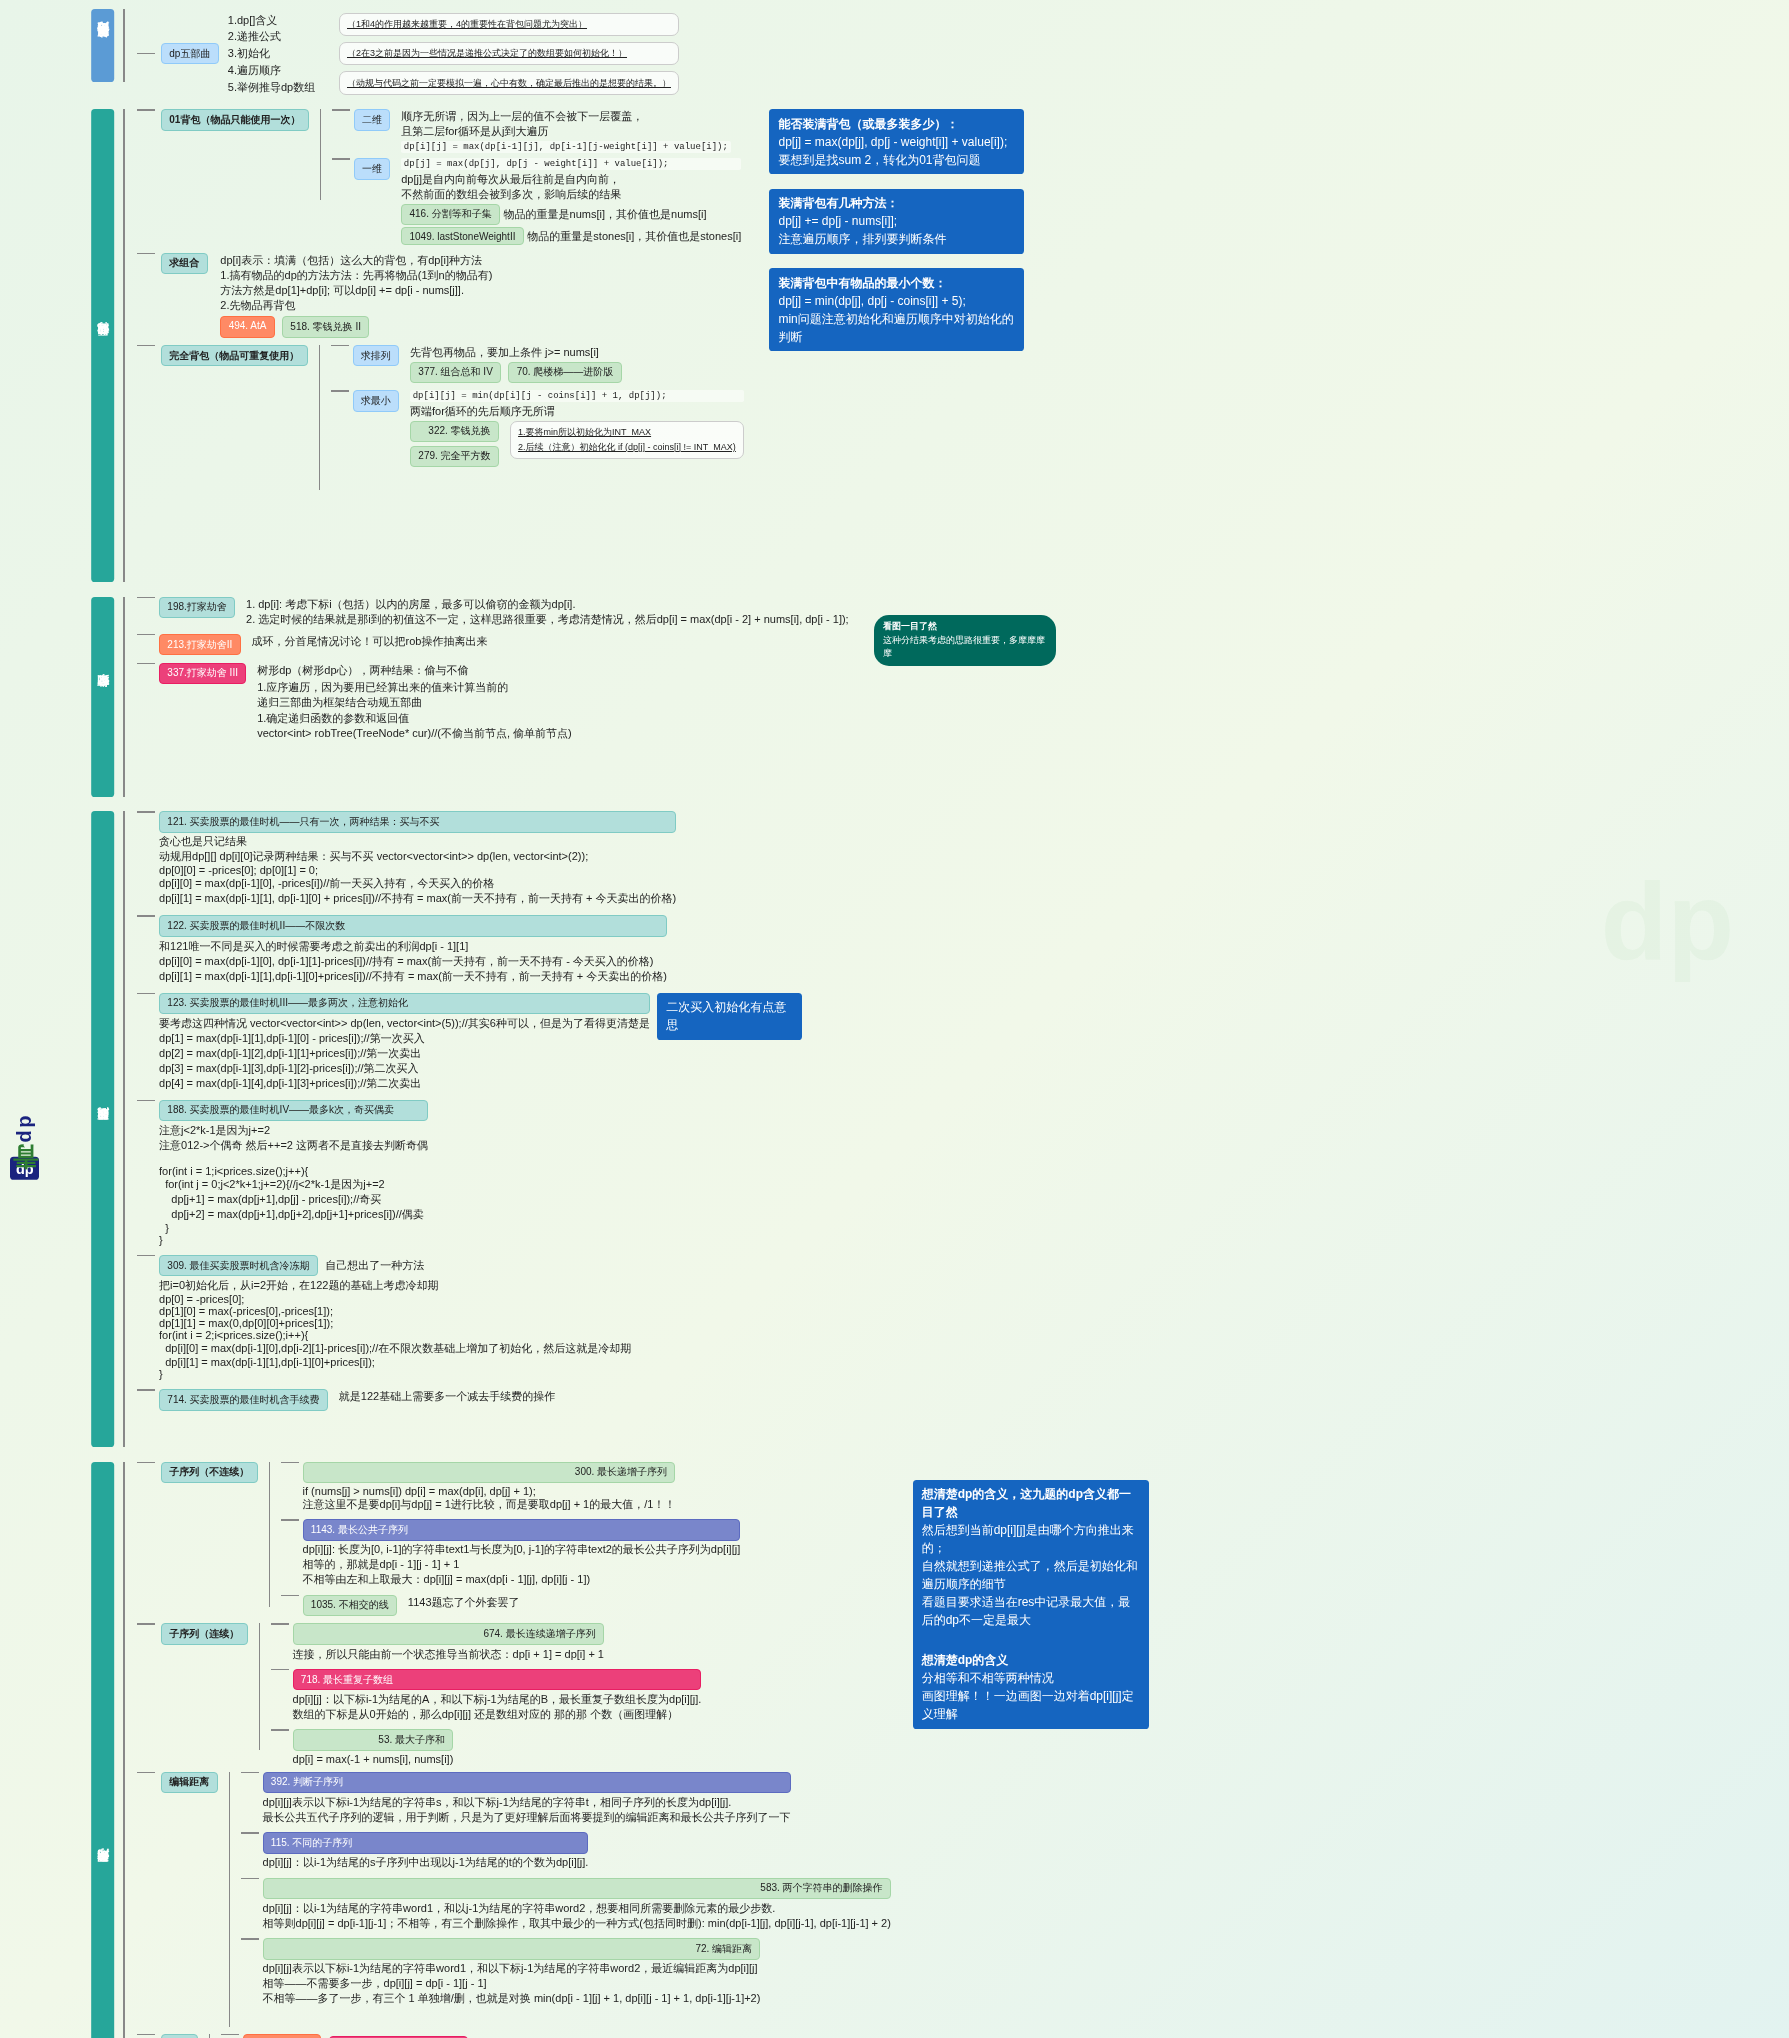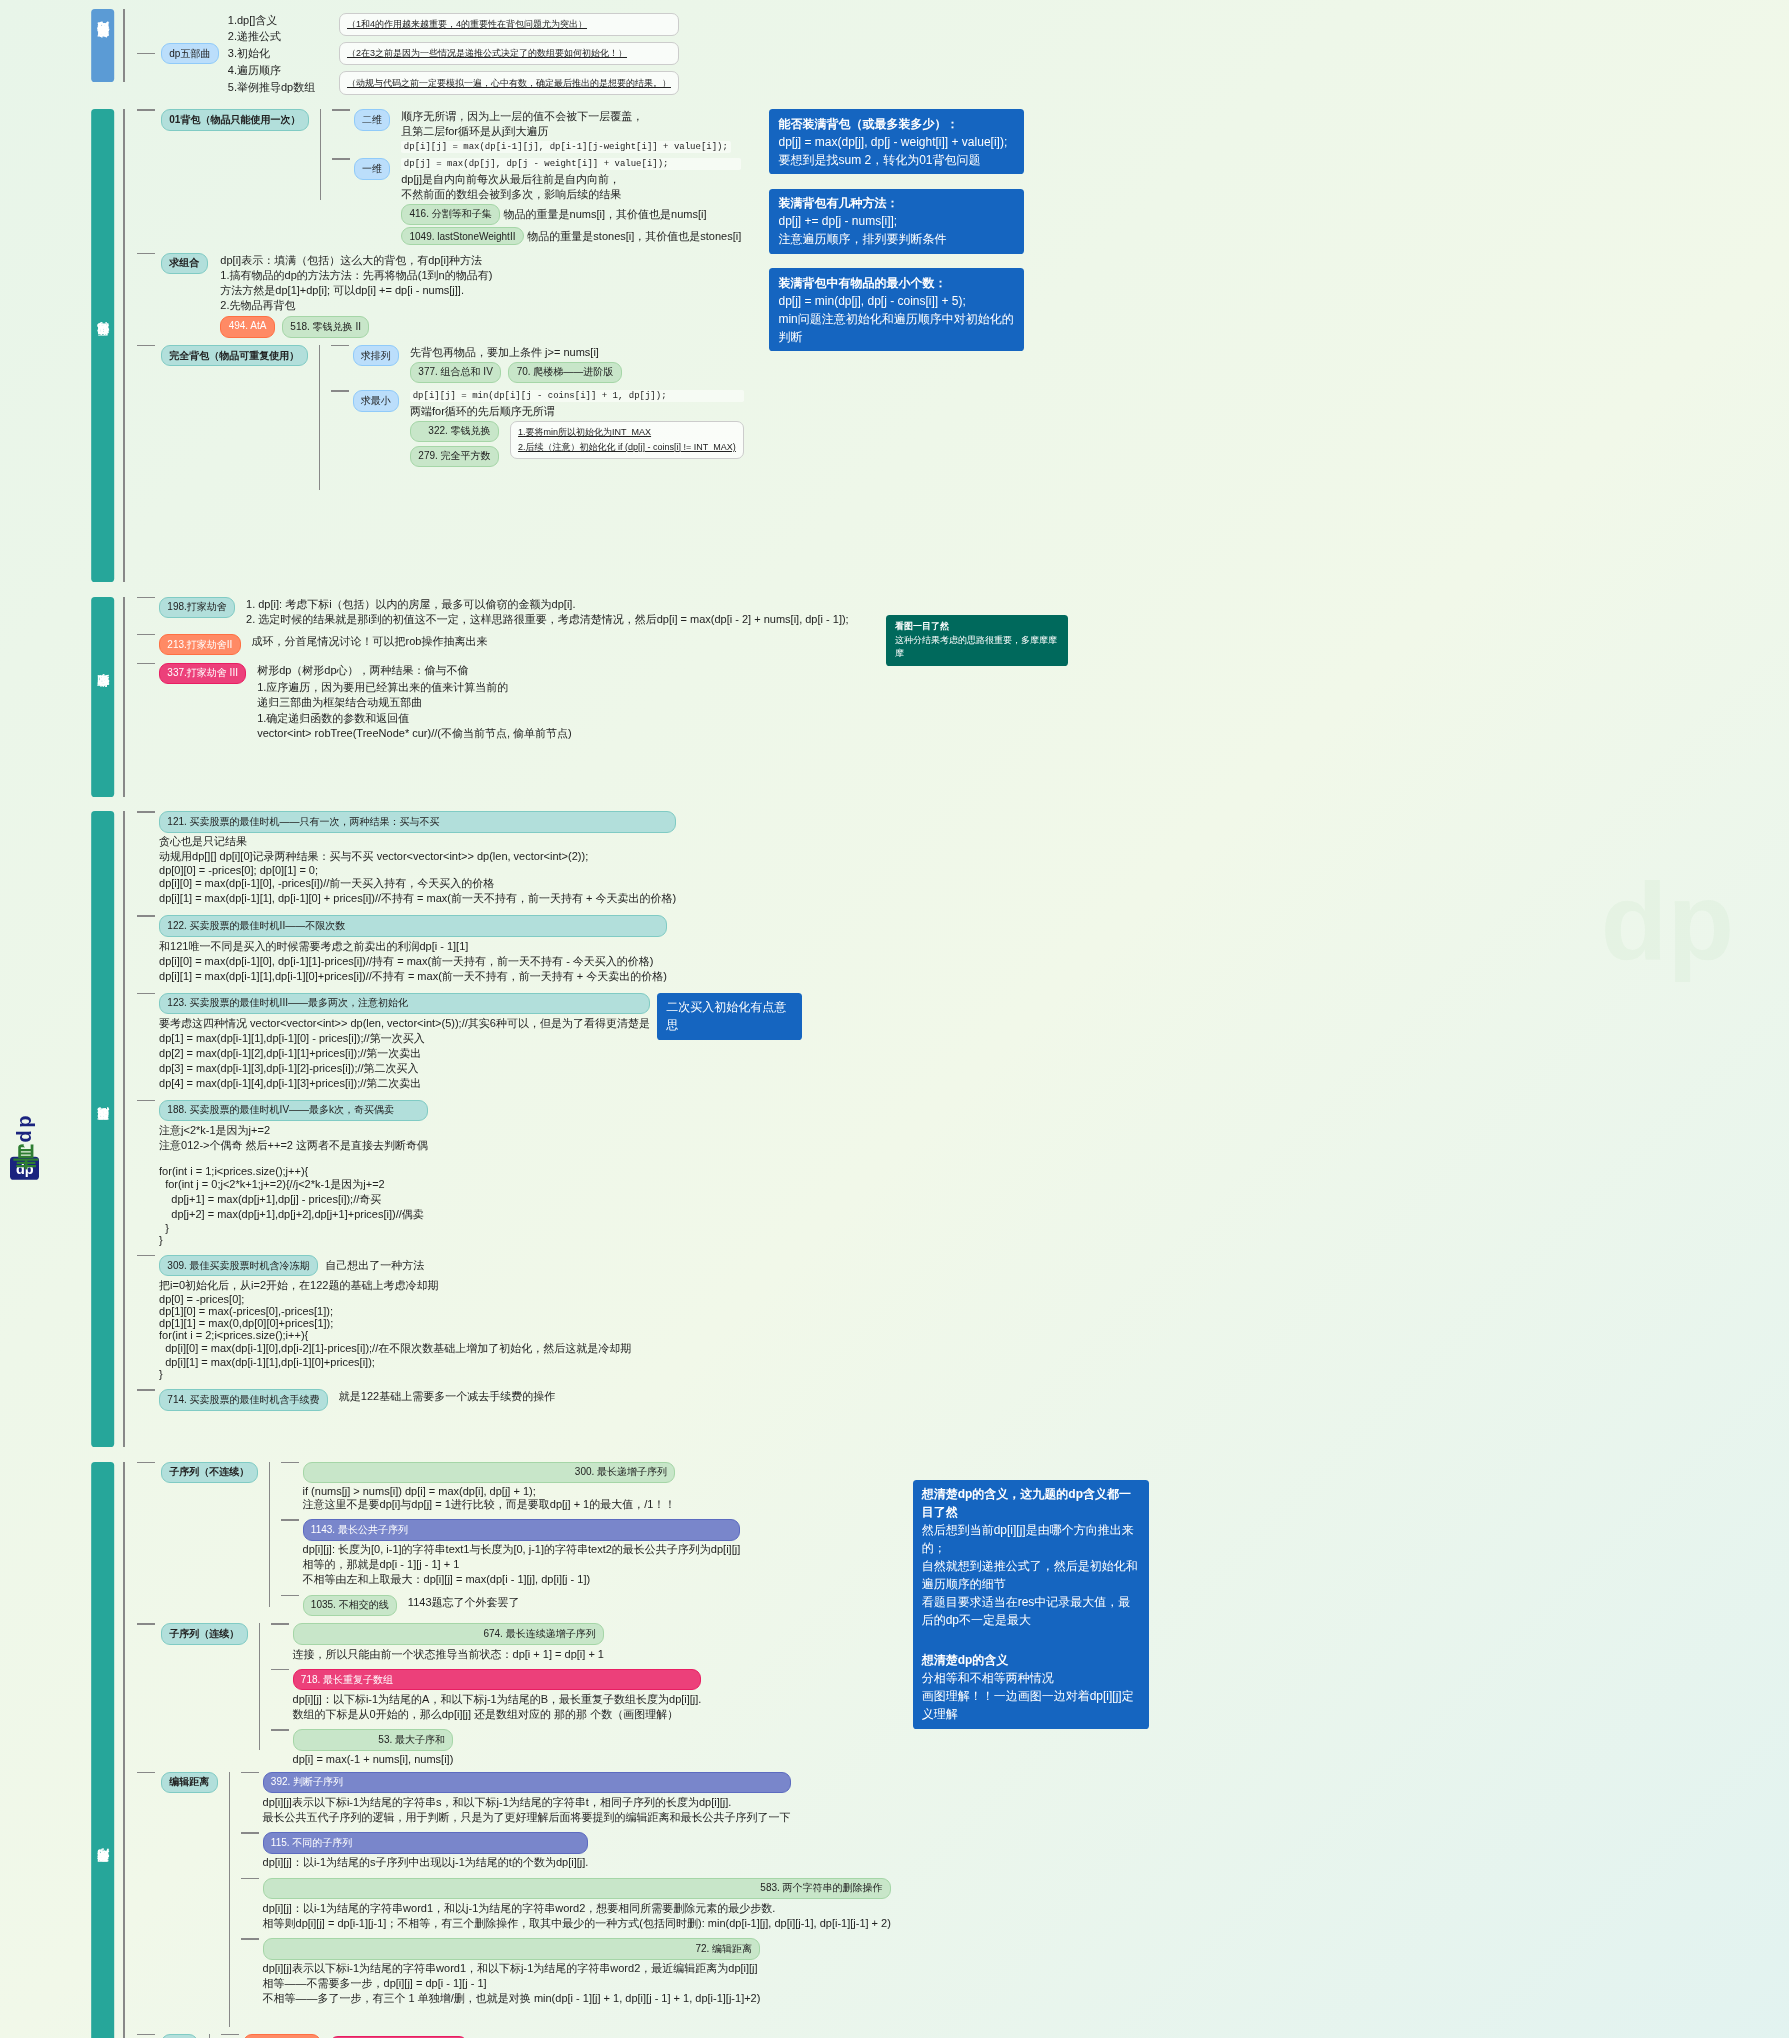--- a/index.html
+++ b/index.html
@@ -17,21 +17,21 @@
       width: 1789px;
       min-height: 2038px;
       background: linear-gradient(135deg, #e8f5e9 0%, #f1f8e9 50%, #e0f2f1 100%);
       padding: 9px;
     }
 
     
     .node {
       display: inline-block;
       padding: 2.7px 7.3px;
-      border-radius: 9px;
+      border-radius: 4px;
       font-size: 10px;
     }
     .node-blue { background: #bbdefb; border: 0.9px solid #90caf9; }
     .node-teal { background: #b2dfdb; border: 0.9px solid #80cbc4; }
     .node-green { background: #c8e6c9; border: 0.9px solid #a5d6a7; text-align: right; }
     .node-highlight { background: #ff8a65; color: white; border: 0.9px solid #ff7043; }
     .node-highlight2 { background: #ec407a; color: white; border: 0.9px solid #e91e63; }
     .node-highlight3 { background: #7986cb; color: white; border: 0.9px solid #5c6bc0; }
 
     
@@ -67,21 +67,21 @@
     .flex { display: flex; }
     .flex-col { display: flex; flex-direction: column; }
     .items-center { align-items: center; }
     .items-start { align-items: flex-start; }
     .gap-2 { gap: 1.8px; }
     .gap-4 { gap: 3.6px; }
     .gap-6 { gap: 5.5px; }
     .gap-8 { gap: 7.3px; }
     .gap-10 { gap: 9px; }
     .ml-8 { margin-left: 7.3px; }
-    .ml-20 { margin-left: 30px; }
+    .ml-20 { margin-left: 18px; border-radius: 15px; }
     .mt-8 { margin-top: 7.3px; }
     .mt-12 { margin-top: 22px; }
     .mt-20 { margin-top: 18px; }
     .bold { font-weight: bold; }
     .text-sm { font-size: 11px; }
 
     
     .section-block {
       margin-bottom: 14.5px;
     }

